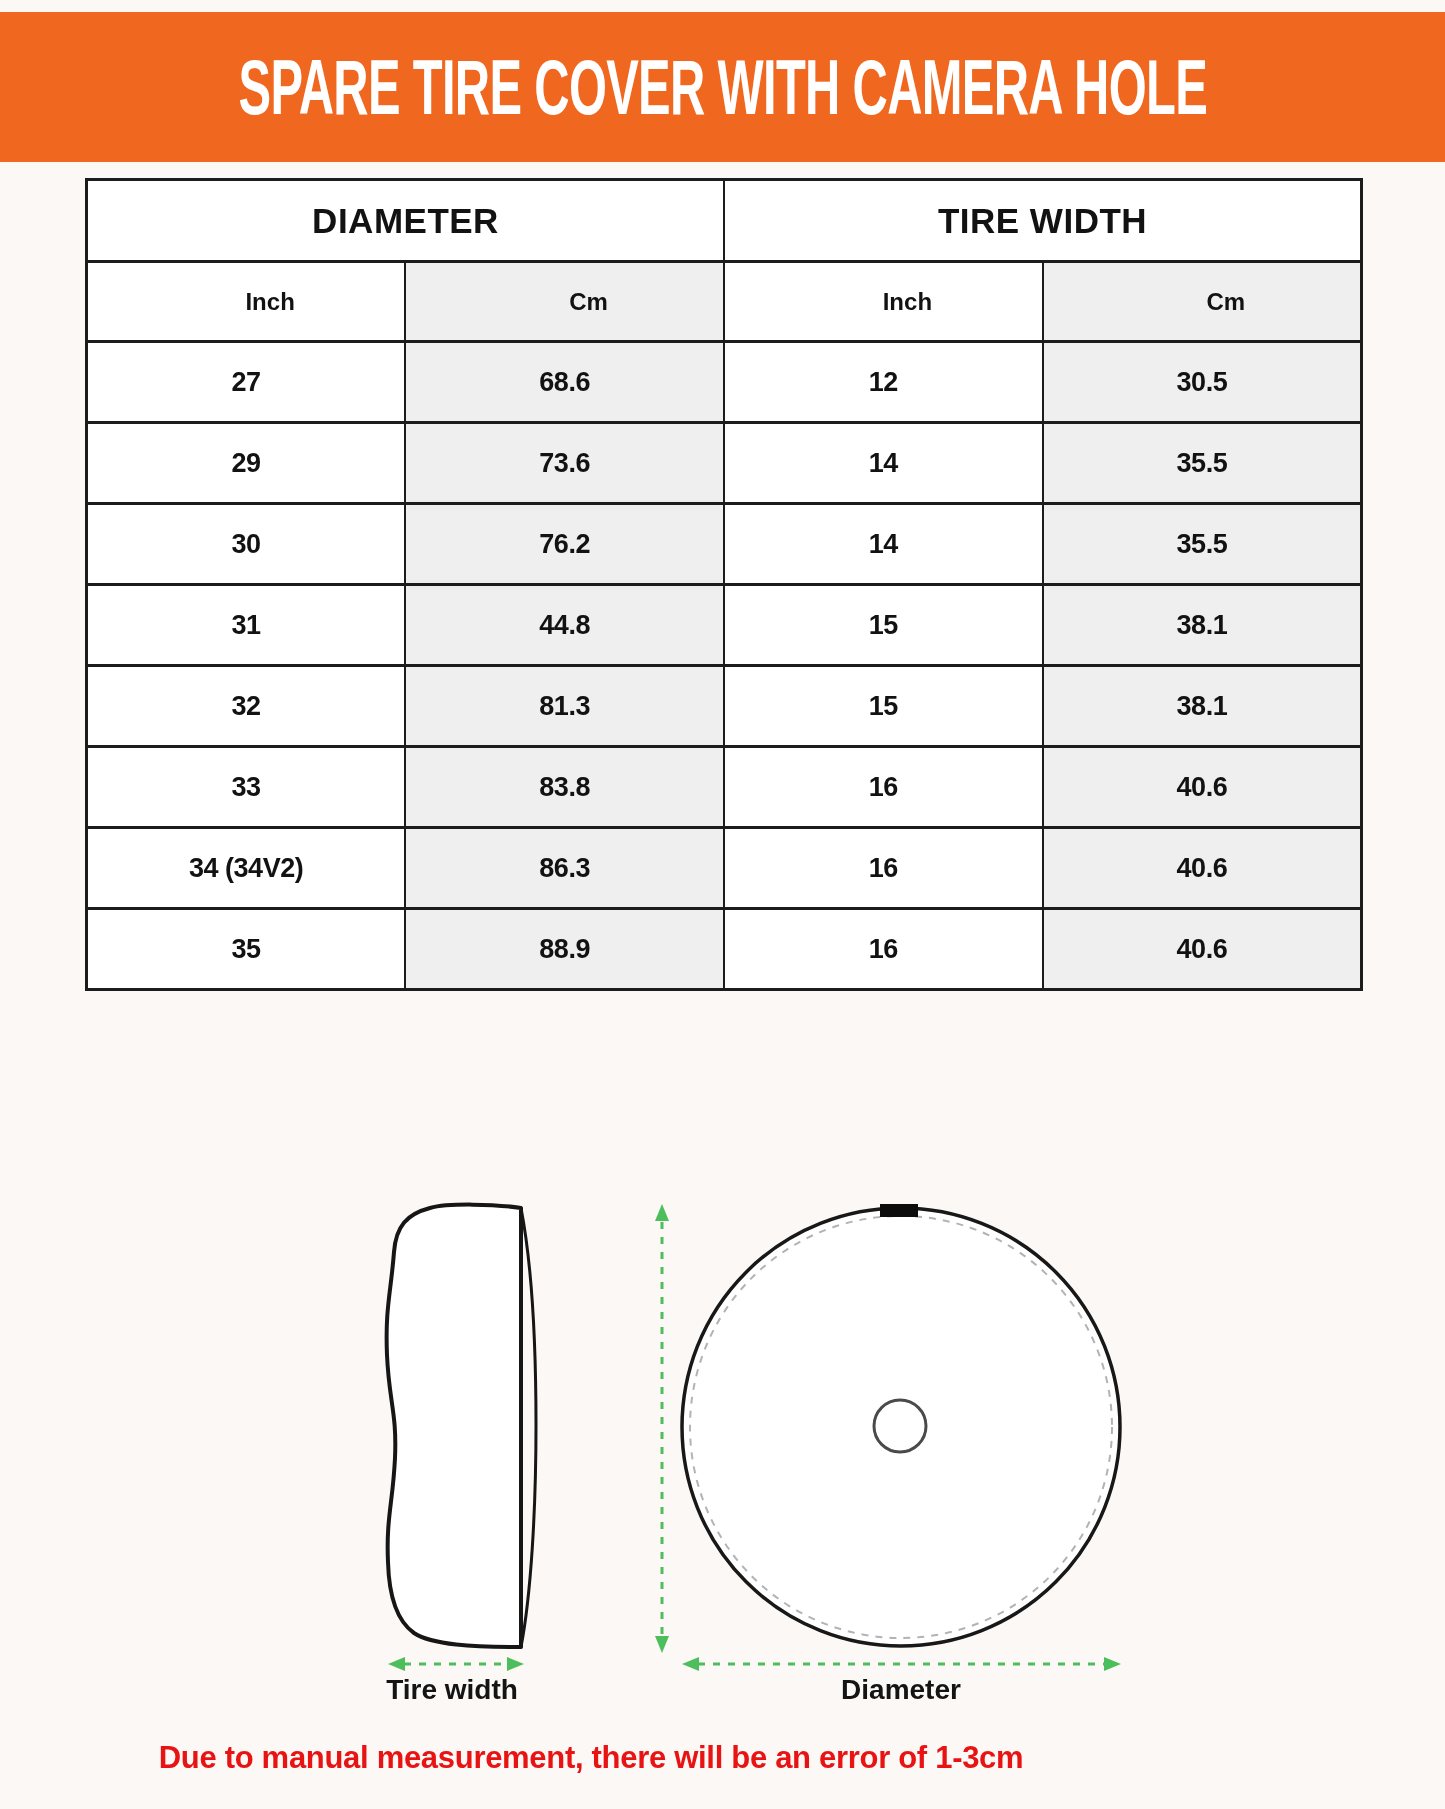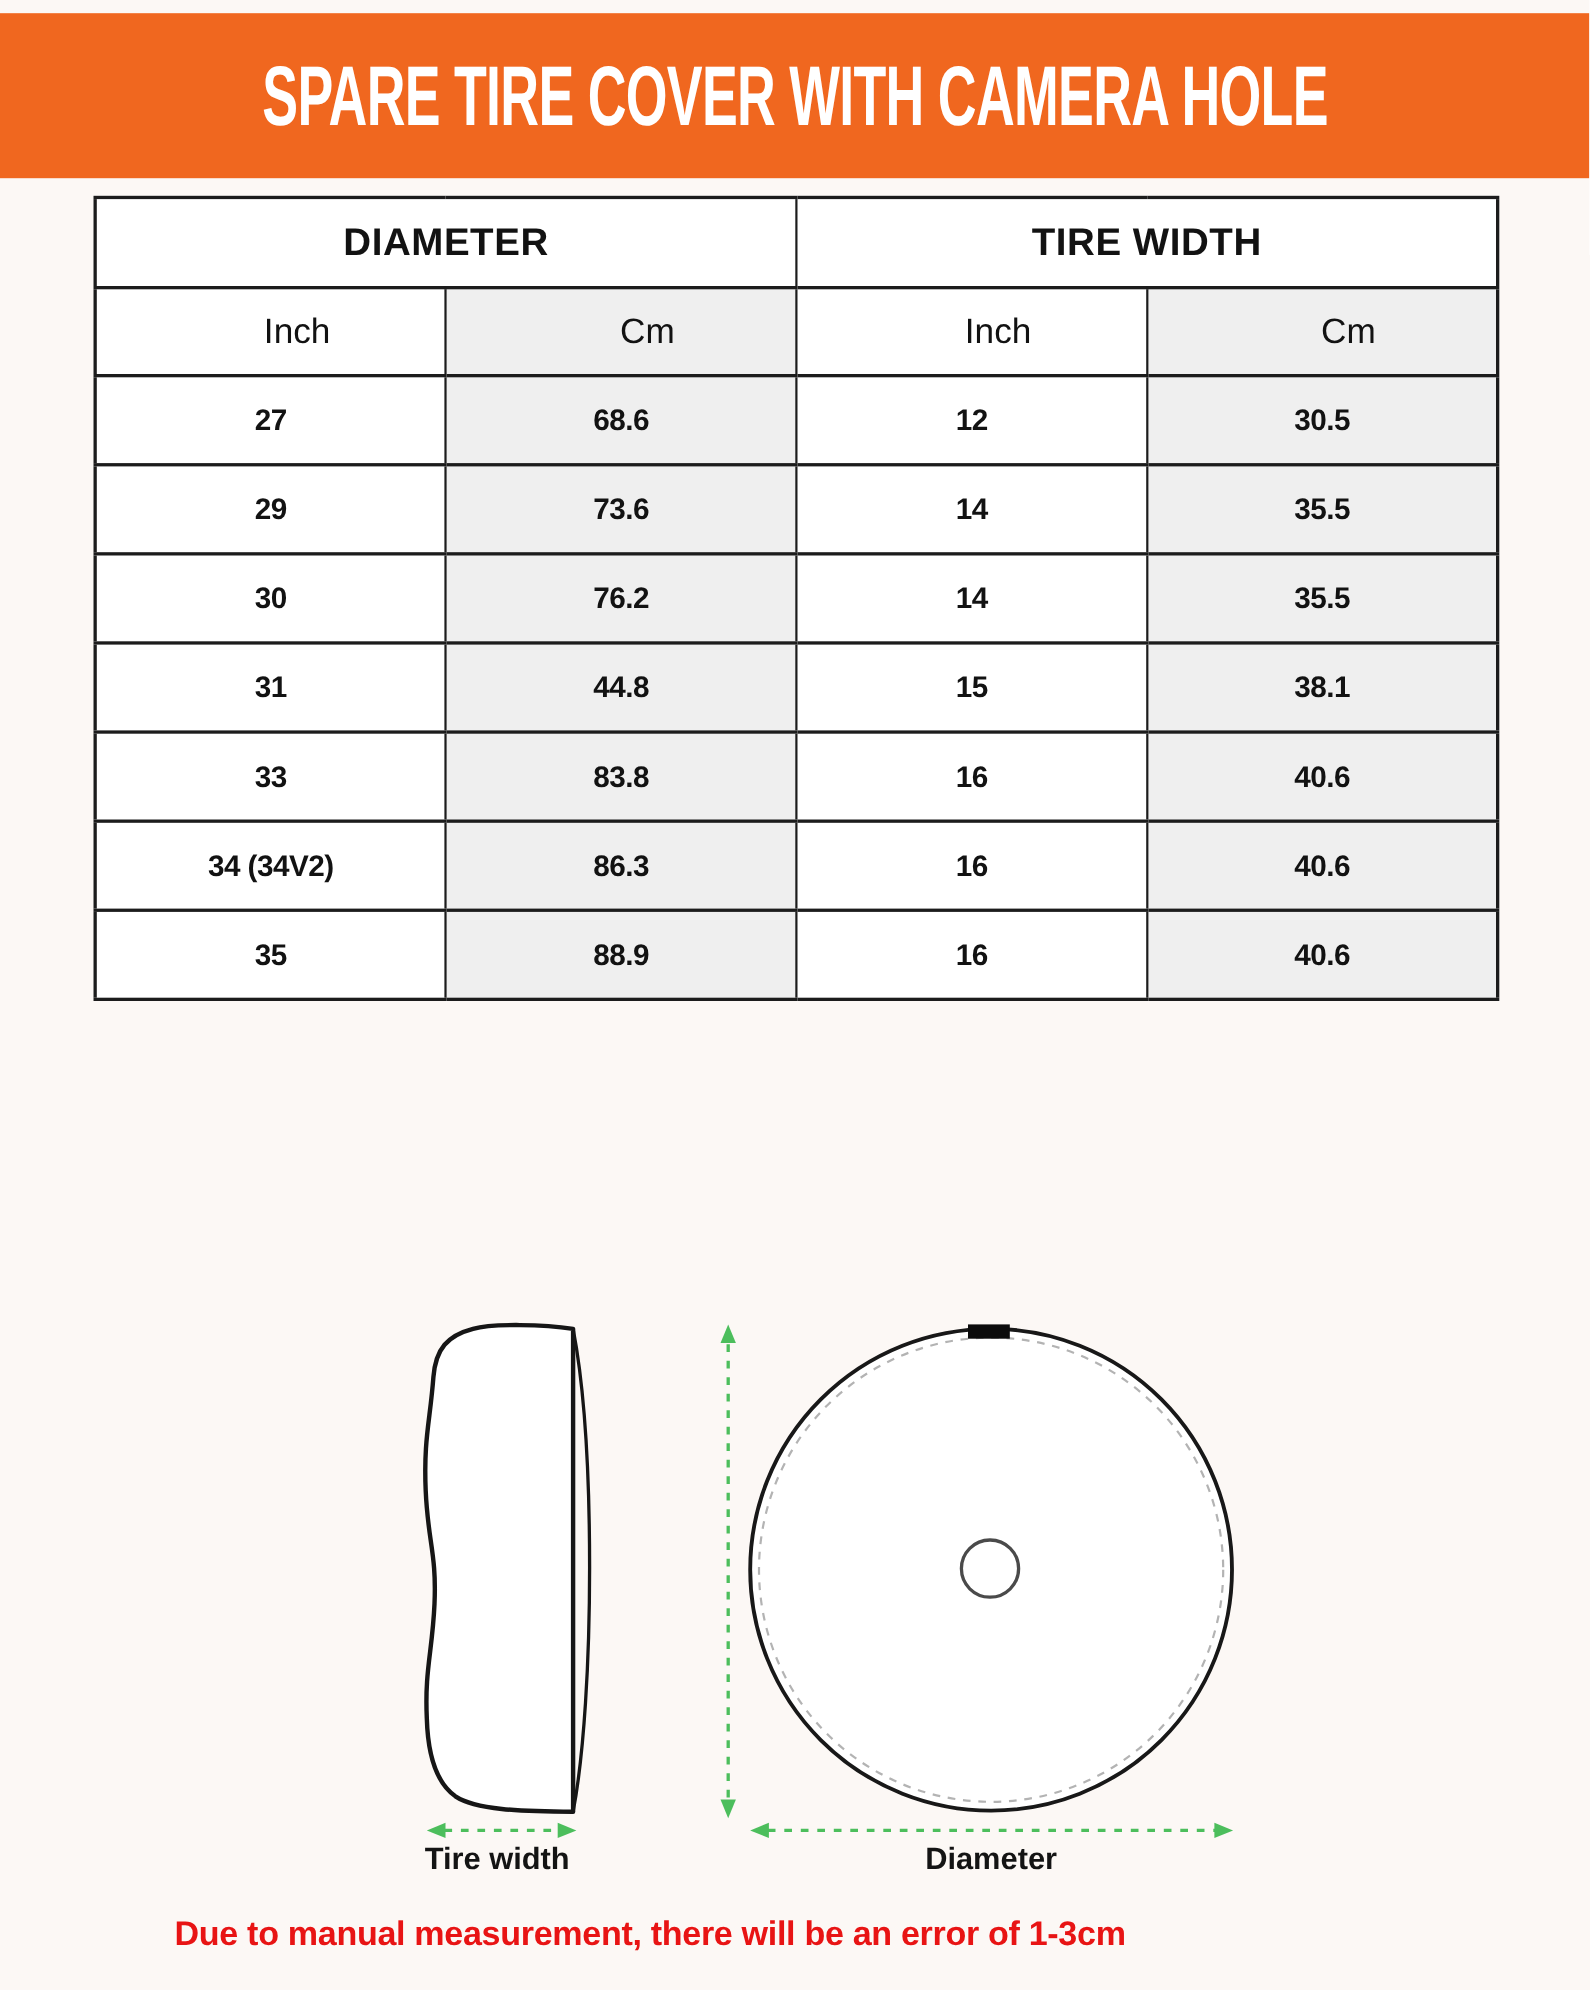--- a/index.html
+++ b/index.html
@@ -52,21 +52,21 @@
     color:#121212;
     background:#fff;
   }
   .size-table col{width:25%;}
   .row-group th{
     height:82px;
     font-size:35px;font-weight:bold;letter-spacing:0.5px;
   }
   .row-units th{
     height:80px;
-    font-size:32px;font-weight:normal;padding-left:48px;
+    font-size:24px;font-weight:bold;padding-left:48px;
   }
   .size-table tbody td{
     height:81px;
     font-size:27px;font-weight:600;letter-spacing:-0.5px;
   }
   .row-units th:nth-child(even),
   .size-table tbody td:nth-child(even){
     background:var(--cell-shade);
   }
   
@@ -142,20 +142,26 @@
         <td>14</td>
         <td>35.5</td>
       </tr>
       <tr>
         <td>31</td>
         <td>44.8</td>
         <td>15</td>
         <td>38.1</td>
       </tr>
       <tr>
+        <td>32</td>
+        <td>81.3</td>
+        <td>15</td>
+        <td>38.1</td>
+      </tr>
+      <tr>
         <td>33</td>
         <td>83.8</td>
         <td>16</td>
         <td>40.6</td>
       </tr>
       <tr>
         <td>34 (34V2)</td>
         <td>86.3</td>
         <td>16</td>
         <td>40.6</td>

